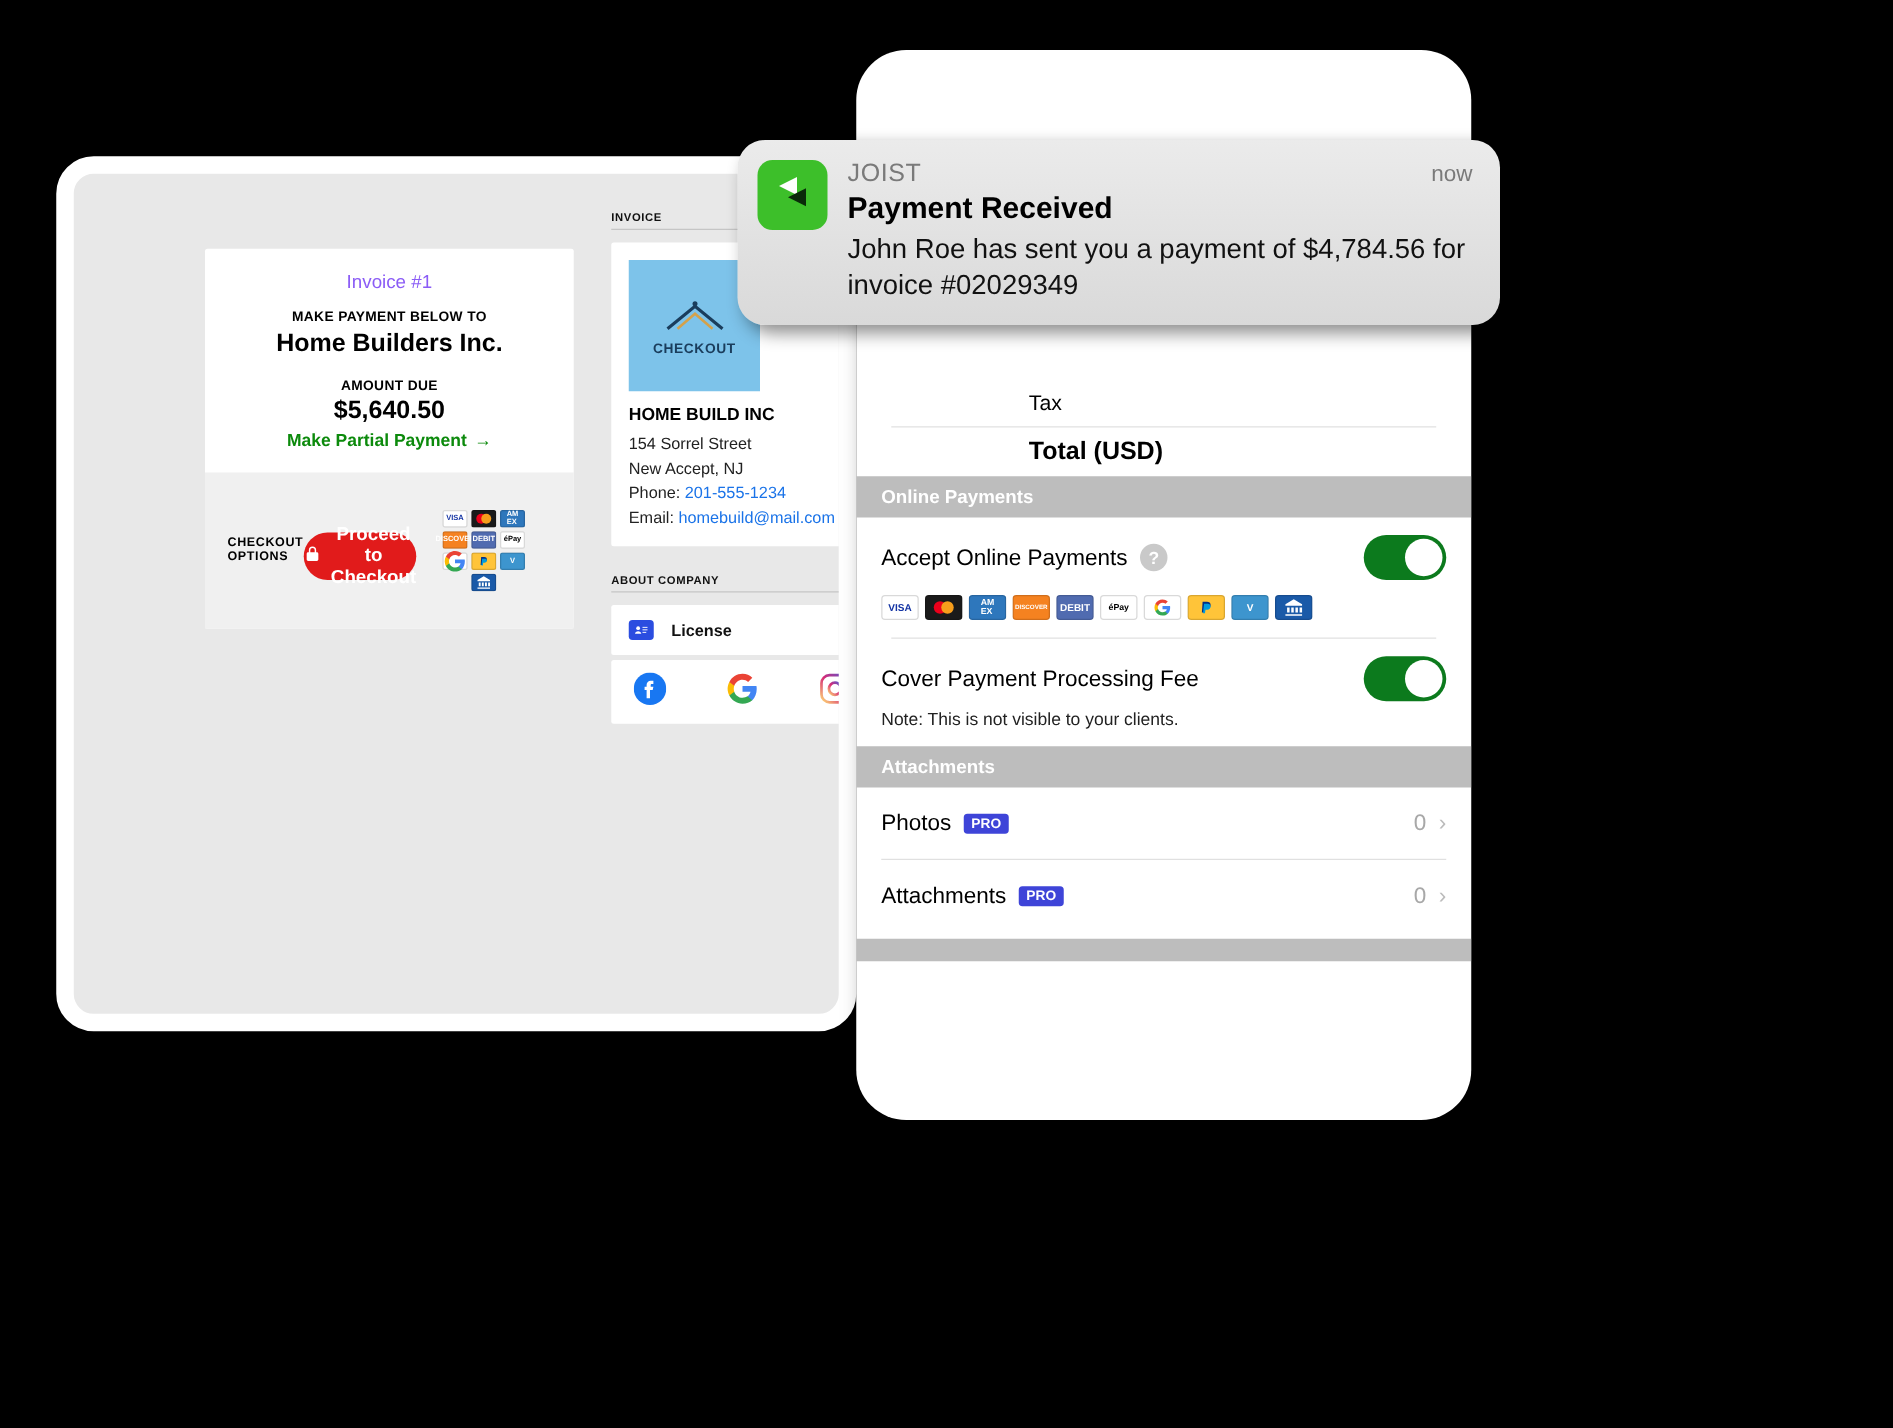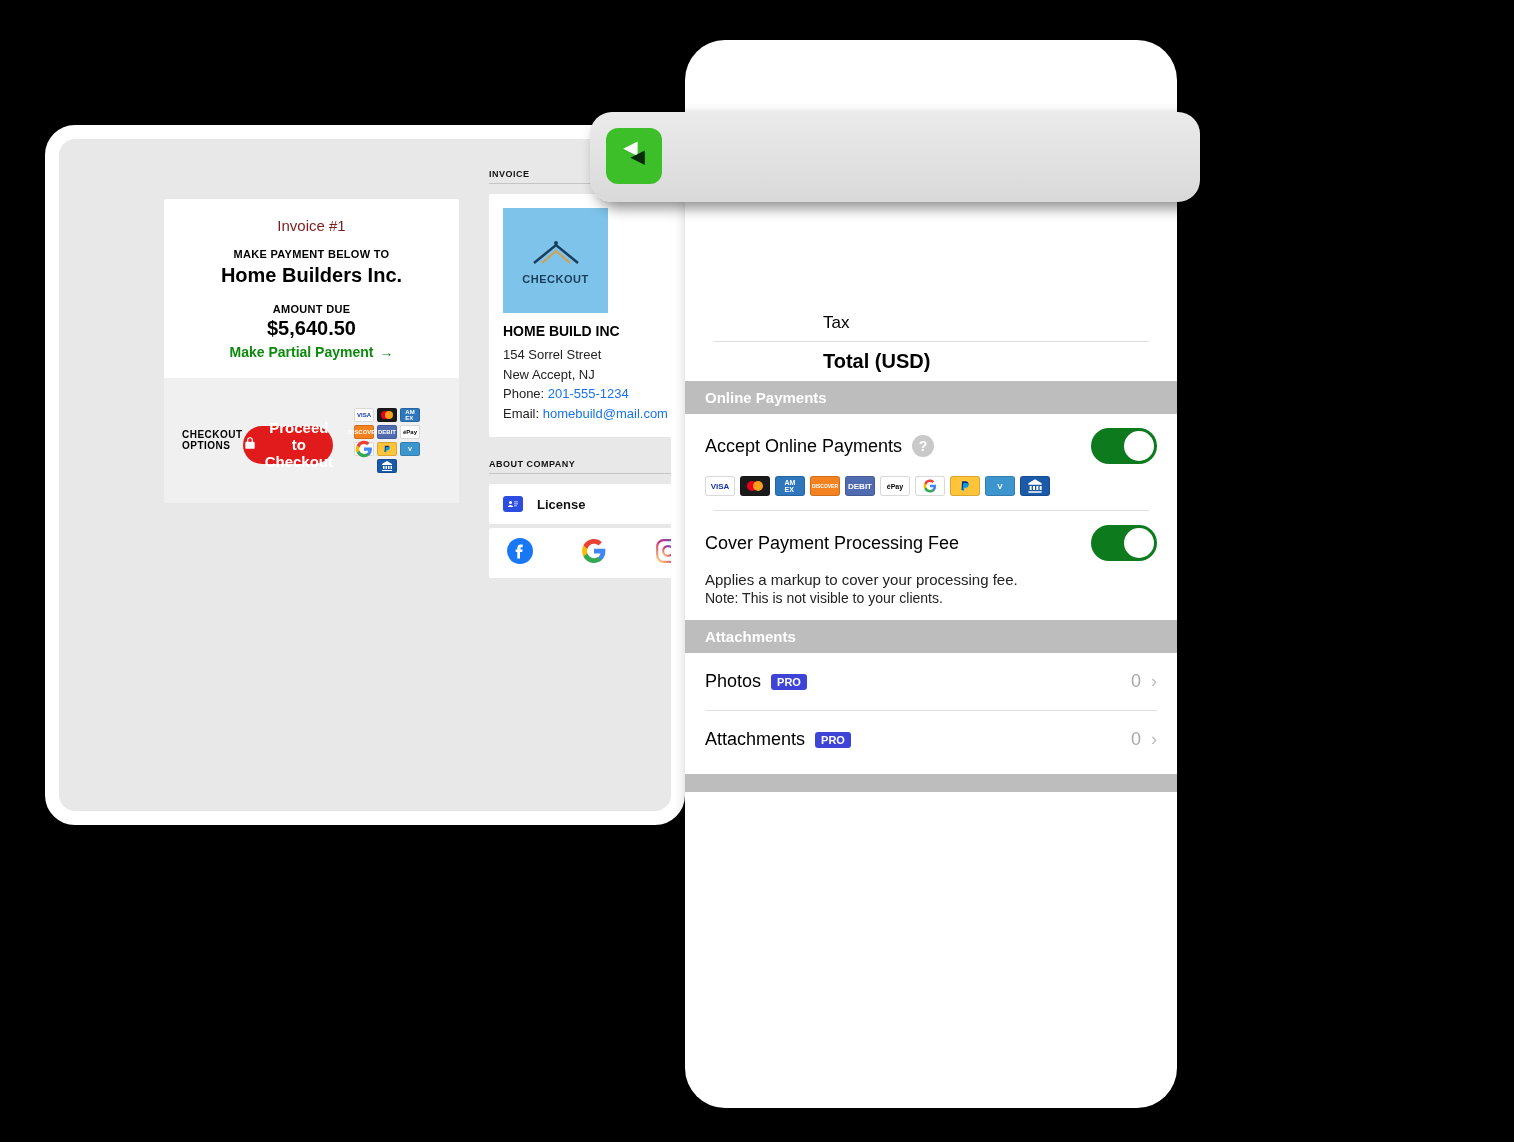--- a/index.html
+++ b/index.html
@@ -31,21 +31,21 @@
     left: 105px;
     top: 60px;
     width: 295px;
     background: #fff;
     display: flex;
     flex-direction: column;
     align-items: center;
     padding-top: 18px;
     border-radius: 2px;
   }
-  .invoice-title { font-size: 15px; color: #7f1d1d; margin-bottom: 14px; }
+  .invoice-title { font-size: 15px; color: #8b5cf6; margin-bottom: 14px; }
   .make-payment-label { font-size: 11px; font-weight: 700; letter-spacing: .3px; }
   .company-name { font-size: 20px; font-weight: 700; margin-top: 4px; margin-bottom: 16px; }
   .amount-due-label { font-size: 11px; font-weight: 700; letter-spacing: .3px; }
   .amount-due { font-size: 20px; font-weight: 700; margin-top: 2px; }
   .partial-link { color: #0c8a0c; font-size: 14px; font-weight: 600; margin-top: 4px; display: flex; align-items: center; gap: 6px; cursor: pointer; }
   .partial-link .arrow { font-weight: 700; }
 
   .checkout-lower {
     width: 100%;
     background: #f0f0f0;
@@ -134,21 +134,21 @@
     gap: 40px;
     border-radius: 2px;
   }
 
   
   .phone-panel {
     position: absolute;
     left: 685px;
     top: 40px;
     width: 492px;
-    height: 1068px;
+    height: 856px;
     background: #fff;
     border-radius: 40px;
     box-shadow: 8px 8px 18px rgba(0,0,0,0.5);
     overflow: hidden;
     display: flex;
     flex-direction: column;
   }
   .phone-top-spacer { height: 265px; }
   .sum-row { padding: 8px 28px; display: flex; justify-content: flex-start; }
   .sum-row .pad { margin-left: 110px; font-size: 17px; }
@@ -442,21 +442,20 @@
   <div class="divider"></div>
 
   <div class="toggle-row">
     <div class="label">
       <span>Cover Payment Processing Fee</span>
     </div>
     <div class="switch">
         <div class="knob"></div>
       </div>
   </div>
-  <div class="cover-note">Applies a markup to cover your processing fee.</div>
   <div class="cover-note2">Note: This is not visible to your clients.</div>
 
   <div class="sect-header">Attachments</div>
 
   <div class="list-row">
     <div class="left">
       <span>Photos</span>
       <span class="pro-badge">PRO</span>
     </div>
     <div class="row-right">
@@ -478,13 +477,21 @@
   <div class="sect-header" style="margin-top:6px;height:18px;"></div>
 </div>
 
 <div class="notif">
   <div class="icon">
     <svg width="36" height="36" viewBox="0 0 40 40">
       <path d="M8 12 L24 4 L24 20 Z" fill="#fff"></path>
       <path d="M16 22 L32 14 L32 30 Z" fill="#0a2a0a"></path>
     </svg>
   </div>
+  <div class="notif-body">
+    <div class="notif-top">
+      <span class="notif-app">JOIST</span>
+      <span class="notif-time">now</span>
+    </div>
+    <div class="notif-title">Payment Received</div>
+    <div class="notif-msg">John Roe has sent you a payment of $4,784.56 for invoice #02029349</div>
+  </div>
 </div>
 
 </body></html>

